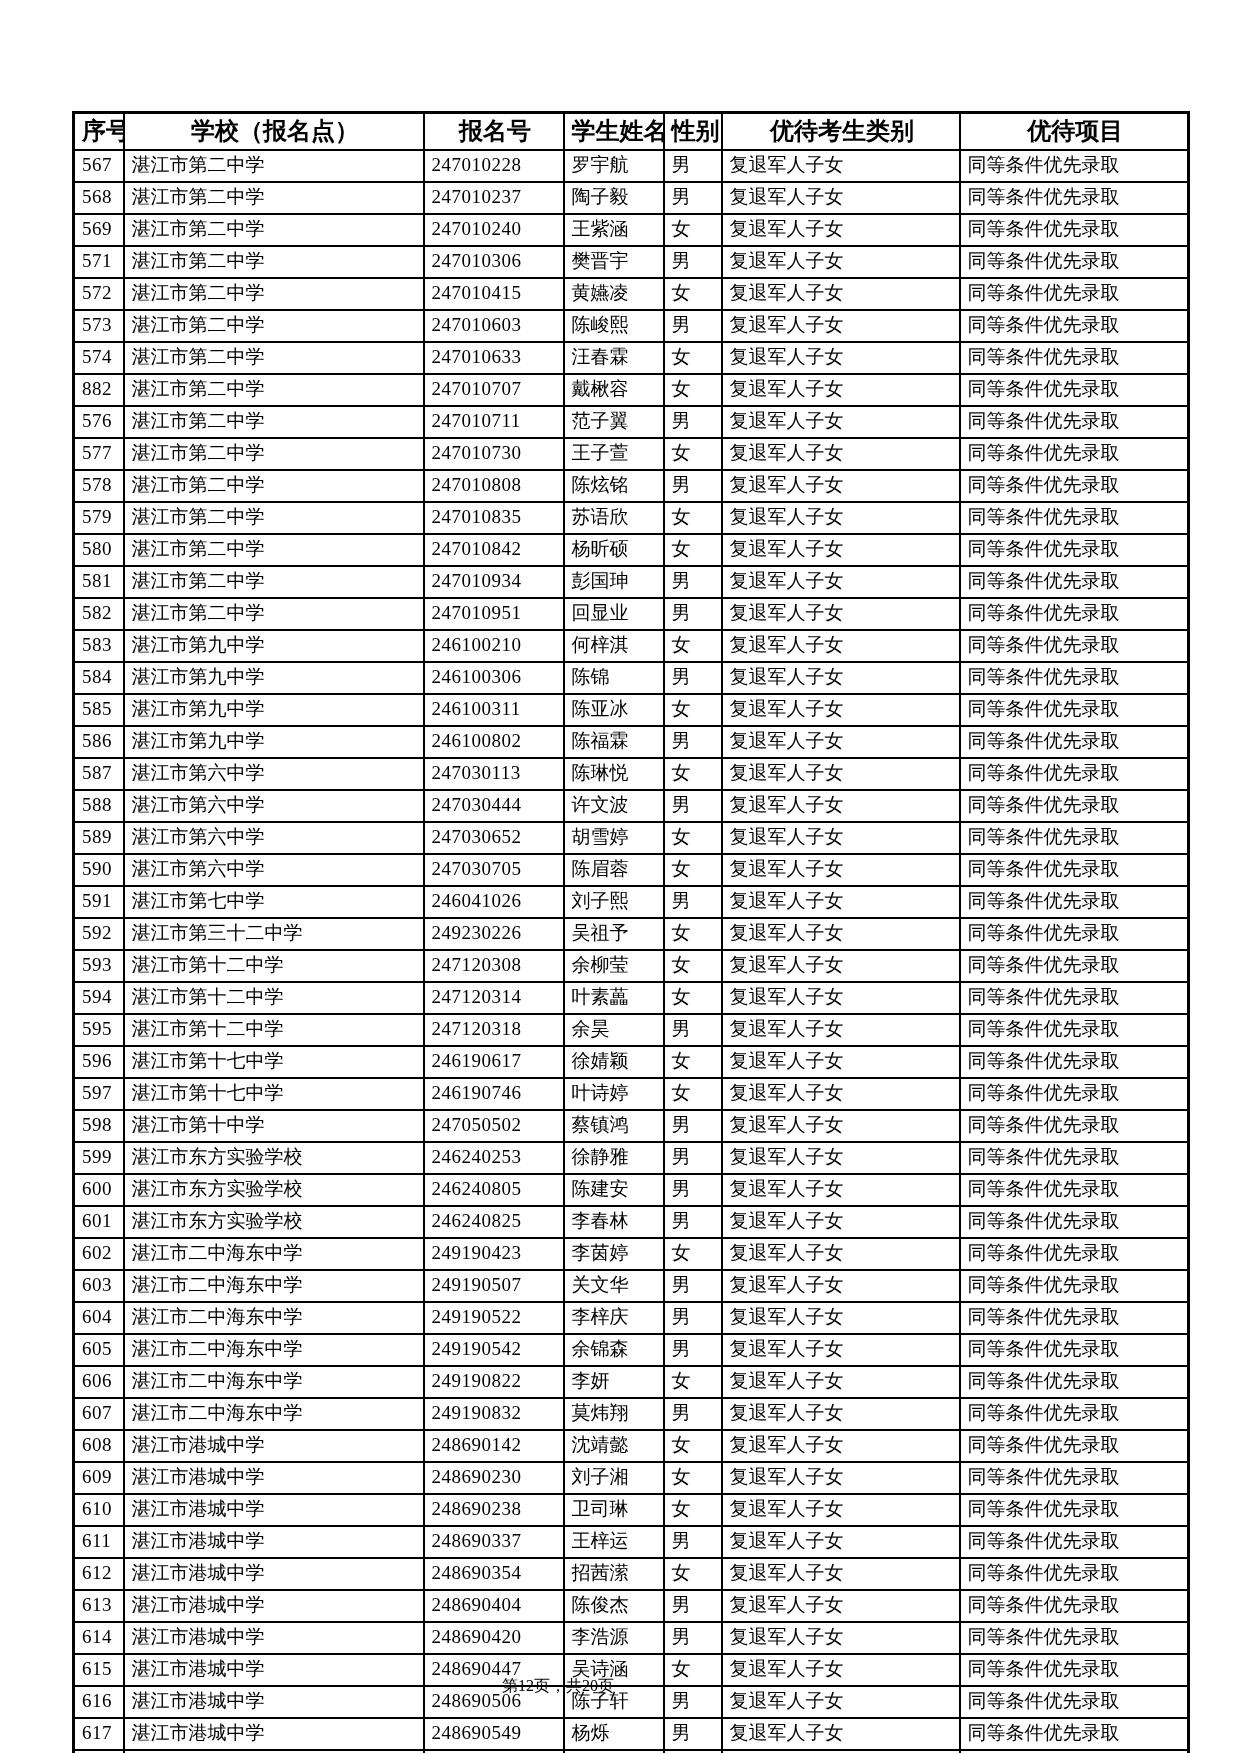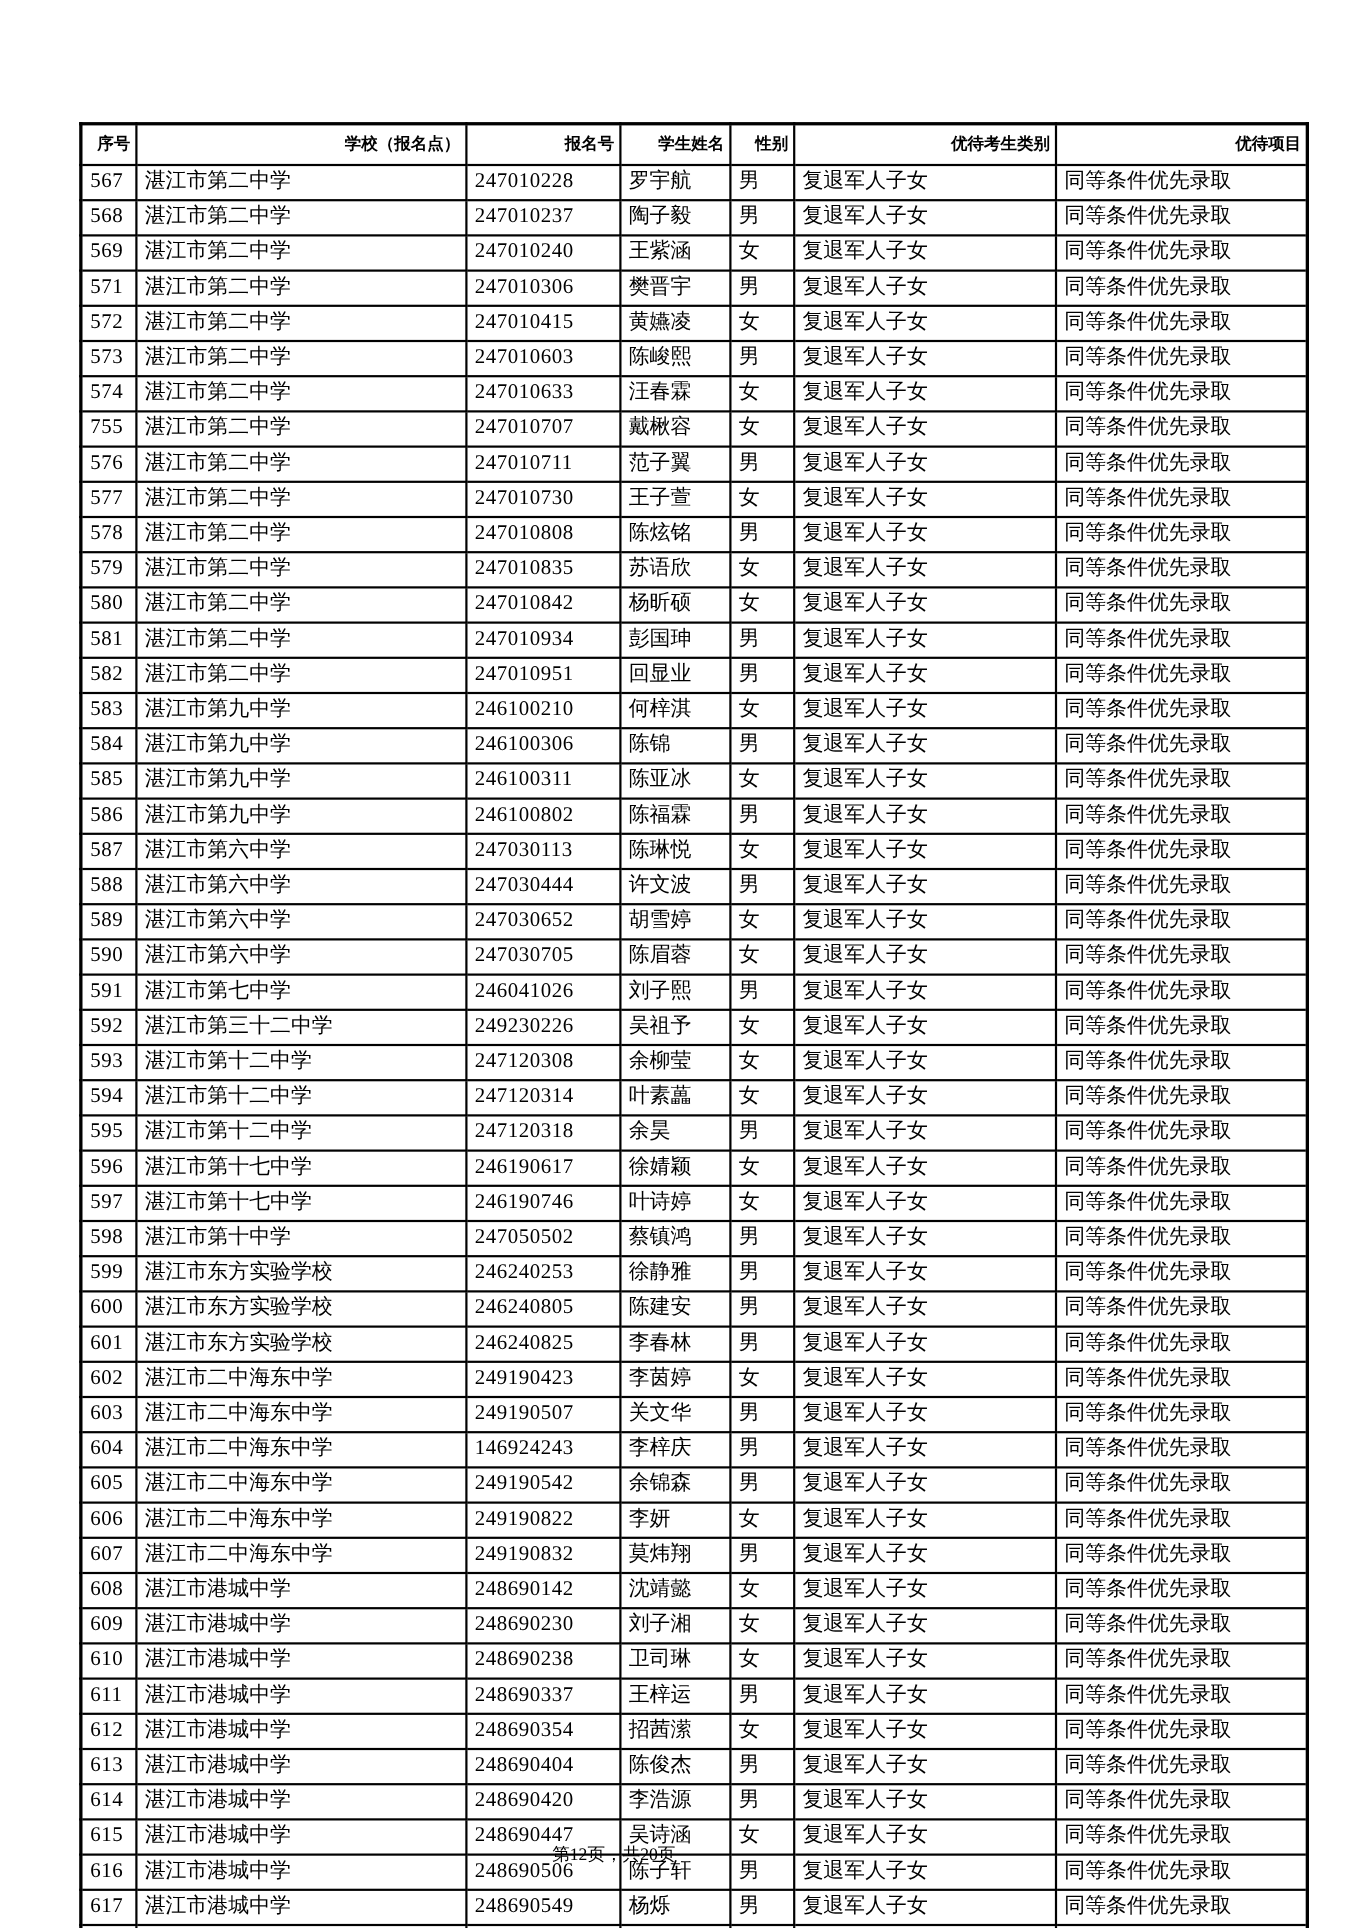--- a/index.html
+++ b/index.html
@@ -17,21 +17,21 @@
     border:2px solid #000;
     overflow:hidden;white-space:nowrap;
     padding:0 4px 0 7px;
     vertical-align:middle;
     line-height:1.1;
   }
   table.roster thead tr{height:37px;}
   table.roster tbody tr{height:32px;}
   table.roster th{
     font-family:"Liberation Sans","DejaVu Sans",sans-serif;
-    font-weight:bold;font-size:15px;text-align:right;
+    font-weight:bold;font-size:24px;text-align:center;
   }
   table.roster td{
     font-family:"Liberation Serif","DejaVu Serif",serif;
     font-size:19px;text-align:left;font-weight:normal;
   }
   td.col-seq, td.col-reg{font-size:19px;letter-spacing:0.5px;}
   .footer{
     position:absolute;left:0;top:1676px;width:1116px;
     text-align:center;font-size:16px;
     font-family:"Liberation Serif","DejaVu Serif",serif;
@@ -121,21 +121,21 @@
         <tr>
           <td class="col-seq">574</td>
           <td class="col-school">湛江市第二中学</td>
           <td class="col-reg">247010633</td>
           <td class="col-student-name">汪春霖</td>
           <td class="col-gender">女</td>
           <td class="col-category">复退军人子女</td>
           <td class="col-item">同等条件优先录取</td>
         </tr>
         <tr>
-          <td class="col-seq">755</td>
+          <td class="col-seq">882</td>
           <td class="col-school">湛江市第二中学</td>
           <td class="col-reg">247010707</td>
           <td class="col-student-name">戴楸容</td>
           <td class="col-gender">女</td>
           <td class="col-category">复退军人子女</td>
           <td class="col-item">同等条件优先录取</td>
         </tr>
         <tr>
           <td class="col-seq">576</td>
           <td class="col-school">湛江市第二中学</td>
@@ -384,21 +384,21 @@
           <td class="col-school">湛江市二中海东中学</td>
           <td class="col-reg">249190507</td>
           <td class="col-student-name">关文华</td>
           <td class="col-gender">男</td>
           <td class="col-category">复退军人子女</td>
           <td class="col-item">同等条件优先录取</td>
         </tr>
         <tr>
           <td class="col-seq">604</td>
           <td class="col-school">湛江市二中海东中学</td>
-          <td class="col-reg">146924243</td>
+          <td class="col-reg">249190522</td>
           <td class="col-student-name">李梓庆</td>
           <td class="col-gender">男</td>
           <td class="col-category">复退军人子女</td>
           <td class="col-item">同等条件优先录取</td>
         </tr>
         <tr>
           <td class="col-seq">605</td>
           <td class="col-school">湛江市二中海东中学</td>
           <td class="col-reg">249190542</td>
           <td class="col-student-name">余锦森</td>

